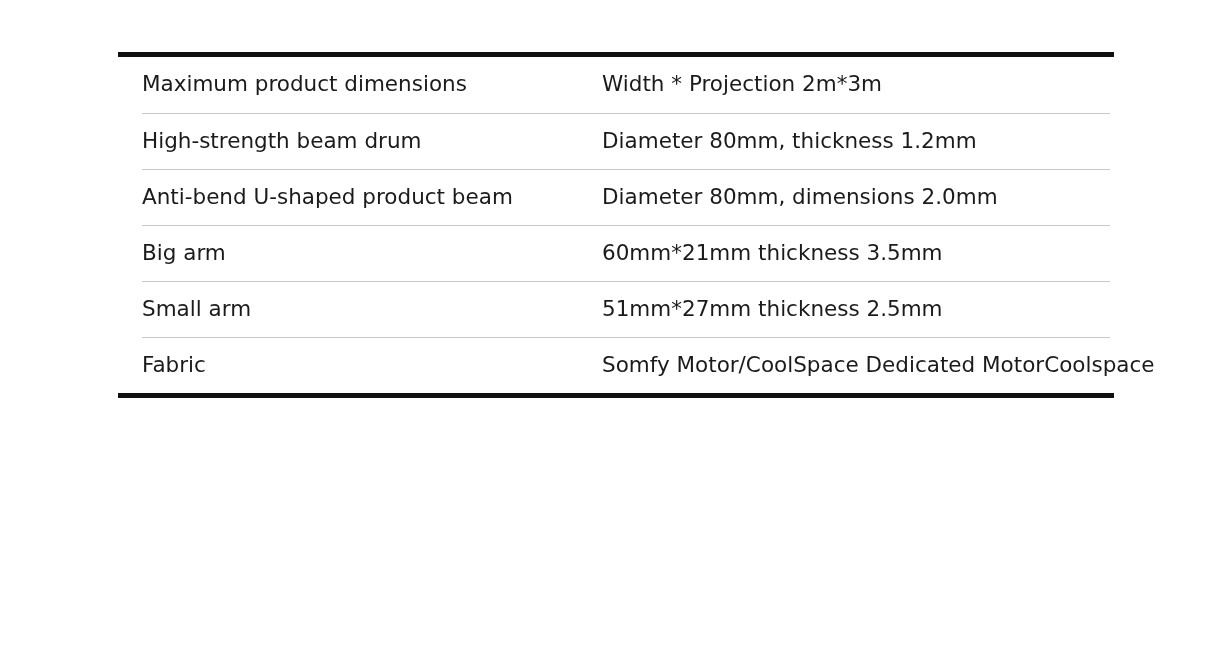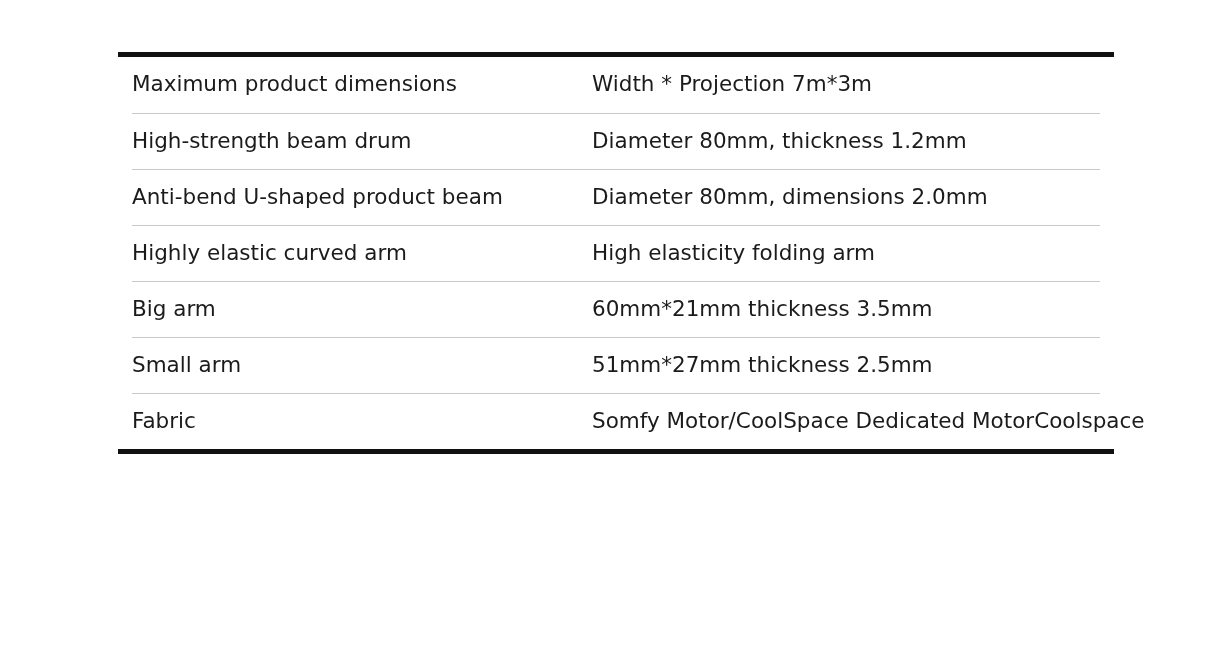--- a/index.html
+++ b/index.html
@@ -54,48 +54,44 @@
   td.label-cell {
     width: 460px;
     padding-left: 67px;
     box-sizing: border-box;
   }
   td.value-cell {
     padding-left: 0px;
   }
   
   table.spec-table {
-    margin-left: 14px;
+    margin-left: 24px;
     width: 968px;
   }
 </style>
 </head>
 <body>
 
 <div class="spec-sheet">
 
   <div class="rule-top"></div>
 
   <table class="spec-table">
     <tbody>
       <tr>
         <td class="label-cell">Maximum product dimensions</td>
-        <td class="value-cell">Width * Projection 7m*3m</td>
+        <td class="value-cell">Width * Projection 2m*3m</td>
       </tr>
       <tr>
         <td class="label-cell">High-strength beam drum</td>
         <td class="value-cell">Diameter 80mm, thickness 1.2mm</td>
       </tr>
       <tr>
         <td class="label-cell">Anti-bend U-shaped product beam</td>
         <td class="value-cell">Diameter 80mm, dimensions 2.0mm</td>
-      </tr>
-      <tr>
-        <td class="label-cell">Highly elastic curved arm</td>
-        <td class="value-cell">High elasticity folding arm</td>
       </tr>
       <tr>
         <td class="label-cell">Big arm</td>
         <td class="value-cell">60mm*21mm thickness 3.5mm</td>
       </tr>
       <tr>
         <td class="label-cell">Small arm</td>
         <td class="value-cell">51mm*27mm thickness 2.5mm</td>
       </tr>
       <tr>

